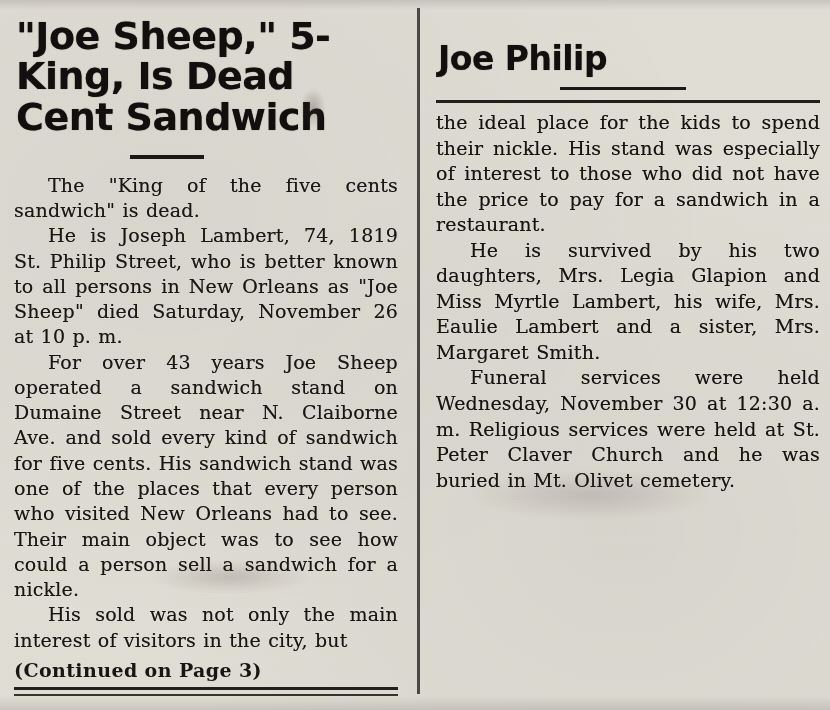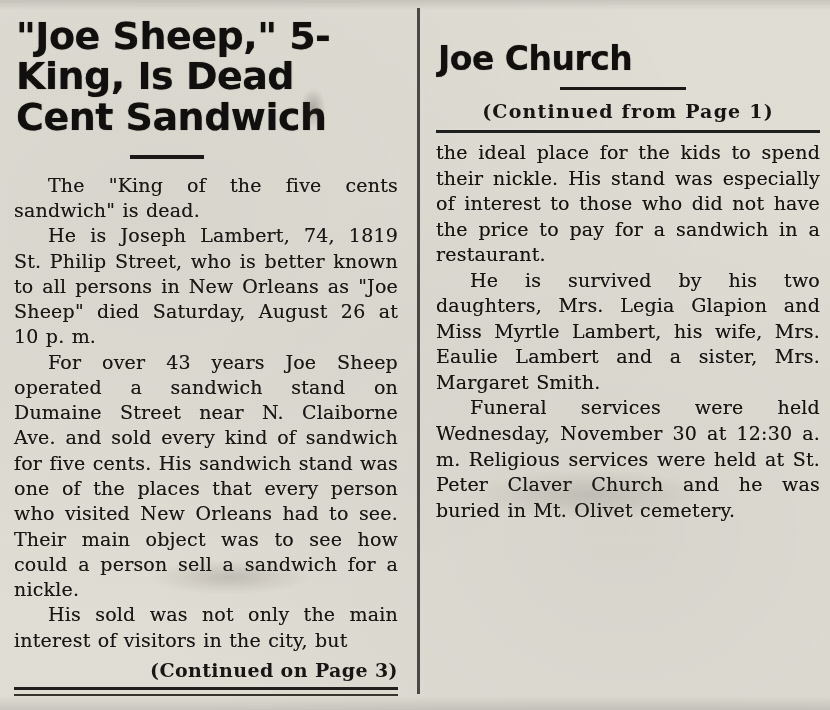--- a/index.html
+++ b/index.html
@@ -137,21 +137,21 @@
     color: #181614;
   }
   .body-text p.no-indent { text-indent: 0; }
 
   .contd-footer {
     font-family: "DejaVu Serif", serif;
     font-weight: bold;
     font-size: 19px;
     letter-spacing: .4px;
     color: #1a1816;
-    text-align: right;
+    text-align: left;
     margin: 6px 0 4px 0;
   }
 
   .footer-rules {
     margin-top: 6px;
   }
   .footer-rules .r1 {
     width: 100%; height: 3px; background: #242220; margin-bottom: 4px;
   }
   .footer-rules .r2 {
@@ -196,42 +196,41 @@
     <div class="headline headline-main">
       <span class="hl-line">"Joe Sheep," 5-</span>
       <span class="hl-line">King, Is Dead</span>
       <span class="hl-line">Cent Sandwich</span>
     </div>
 
     <div class="rule-short"></div>
 
     <div class="body-text">
       <p>The "King of the five cents sandwich" is dead.</p>
-      <p>He is Joseph Lambert, 74, 1819 St. Philip Street, who is better known to all persons in New Orleans as "Joe Sheep" died Saturday, August 26 at 10 p. m.</p>
+      <p>He is Joseph Lambert, 74, 1819 St. Philip Street, who is better known to all persons in New Orleans as "Joe Sheep" died Saturday, November 26 at 10 p. m.</p>
       <p>For over 43 years Joe Sheep operated a sandwich stand on Dumaine Street near N. Claiborne Ave. and sold every kind of sandwich for five cents. His sandwich stand was one of the places that every person who visited New Orleans had to see. Their main object was to see how could a person sell a sandwich for a nickle.</p>
       <p>His sold was not only the main interest of visitors in the city, but</p>
     </div>
 
     <div class="contd-footer">(Continued on Page 3)</div>
 
     <div class="footer-rules">
       <div class="r1"></div>
       <div class="r2"></div>
     </div>
   </div>
 
   <div class="col-divider"></div>
 
   <div class="col col-right">
 
-    <div class="headline headline-sub">Joe Church</div>
+    <div class="headline headline-sub">Joe Philip</div>
 
     <div class="rule-mid"></div>
 
-    <div class="contd-head">(Continued from Page 1)</div>
 
     <div class="rule-full"></div>
 
     <div class="body-text">
       <p class="no-indent">the ideal place for the kids to spend their nickle. His stand was especially of interest to those who did not have the price to pay for a sandwich in a restaurant.</p>
       <p>He is survived by his two daughters, Mrs. Legia Glapion and Miss Myrtle Lambert, his wife, Mrs. Eaulie Lambert and a sister, Mrs. Margaret Smith.</p>
       <p>Funeral services were held Wednesday, November 30 at 12:30 a. m. Religious services were held at St. Peter Claver Church and he was buried in Mt. Olivet cemetery.</p>
     </div>
   </div>
 

